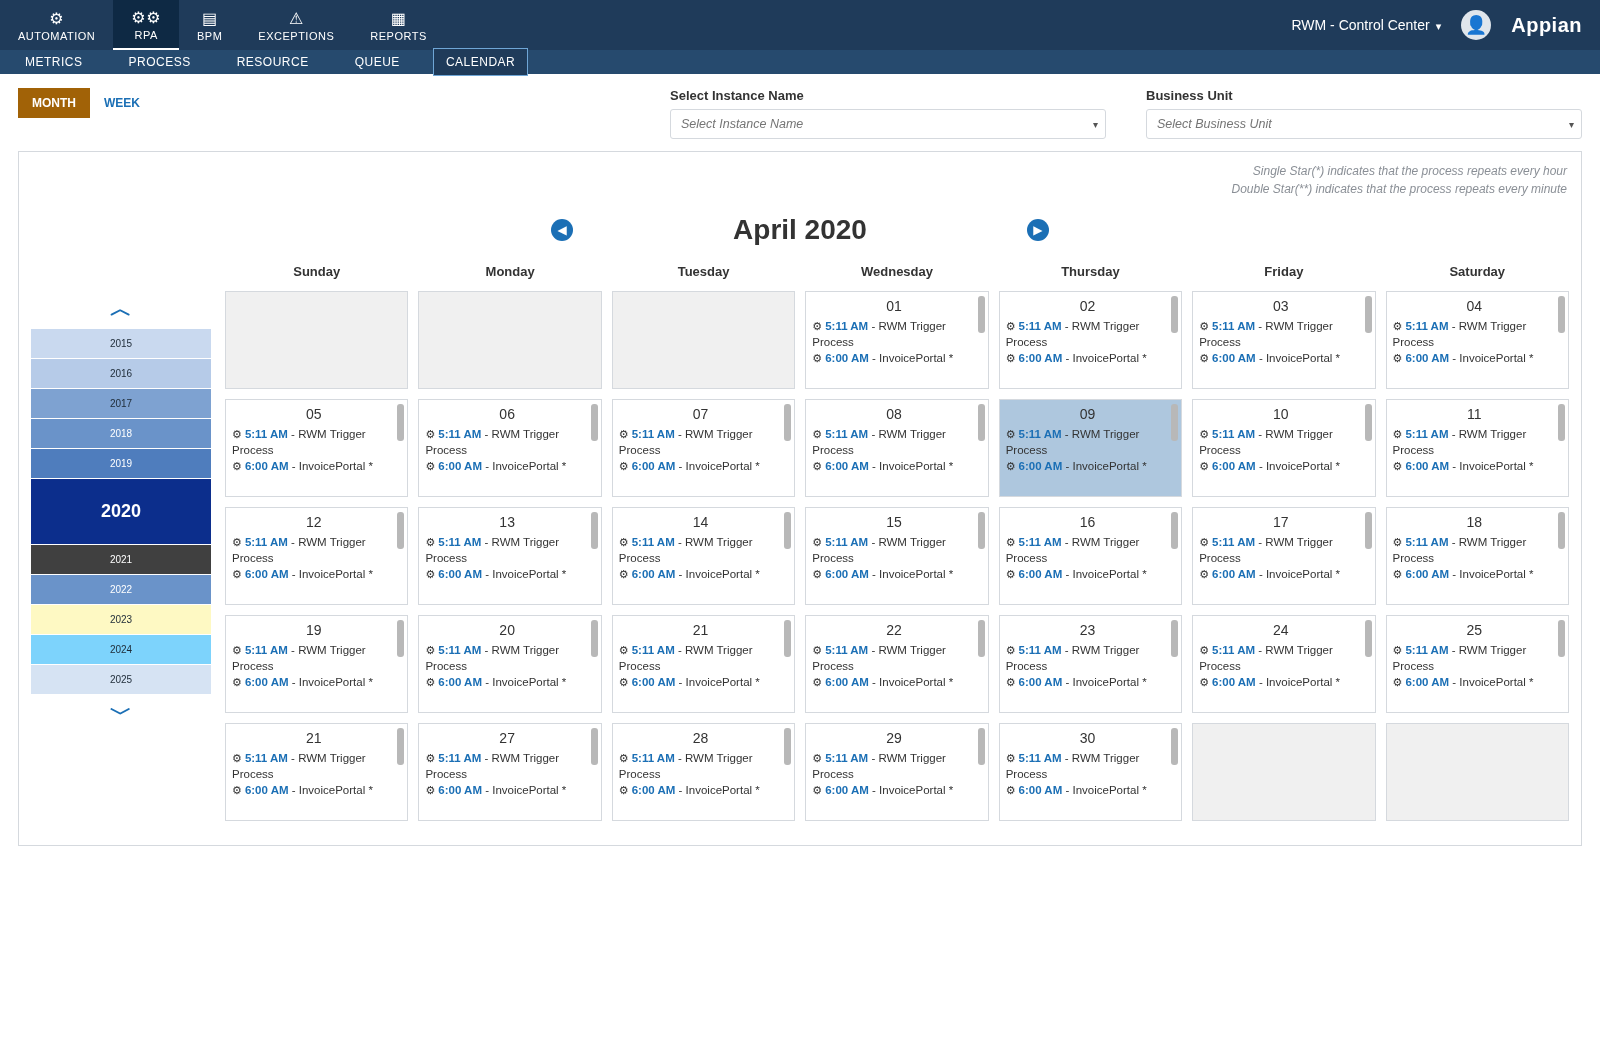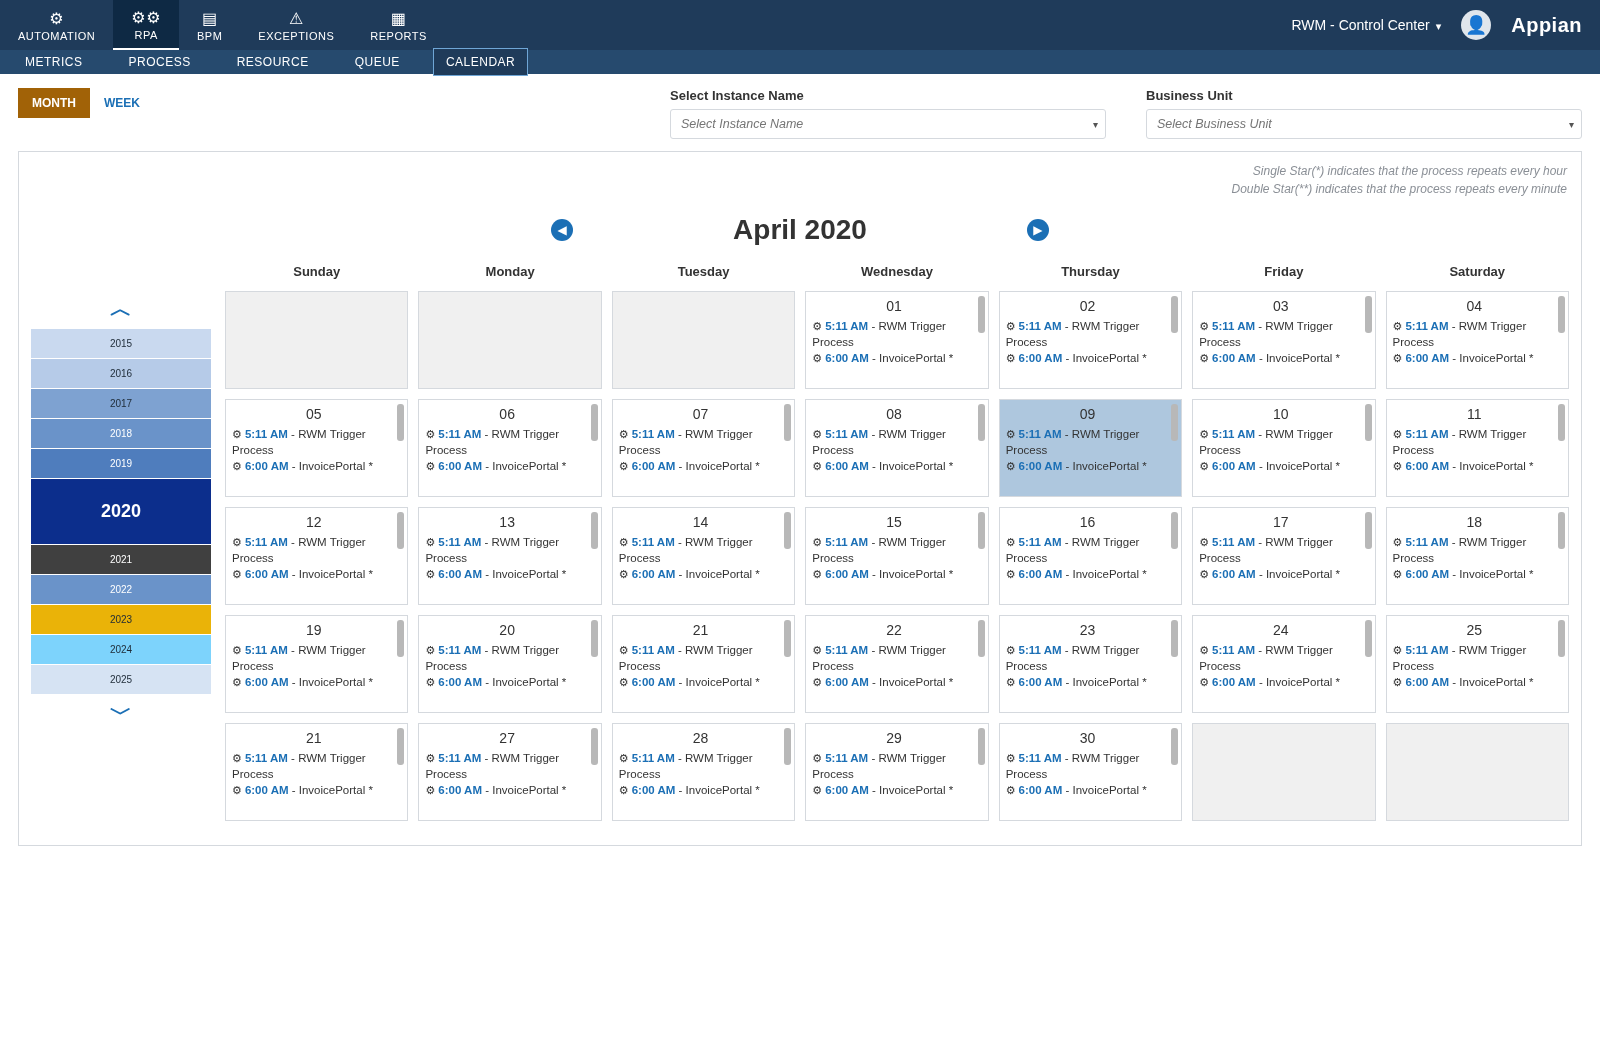--- a/index.html
+++ b/index.html
@@ -40,21 +40,21 @@
   .cal-title{font-size:28px;font-weight:700;}
   .nav-arrow{width:22px;height:22px;border-radius:50%;background:#1b6fb5;color:#fff;display:inline-flex;align-items:center;justify-content:center;font-size:12px;cursor:pointer;}
 
   .cal-body{display:flex;gap:14px;padding:0 12px 14px;align-items:flex-start;}
   .year-picker{width:180px;display:flex;flex-direction:column;align-items:stretch;gap:1px;padding-top:30px;}
   .year-picker .yp-arrow{color:#1b6fb5;font-size:22px;text-align:center;cursor:pointer;padding:4px 0;font-weight:700;}
   .year-item{text-align:center;padding:9px 16px;font-size:10px;color:#1d2a36;cursor:pointer;}
   .year-current{font-size:18px;font-weight:700;color:#fff;background:#0c2e8c;padding:22px 0;}
   .y15{background:#c9d9ef;} .y16{background:#b6cbe8;} .y17{background:#7ea2d1;} .y18{background:#6a93c9;color:#fff;}
   .y19{background:#4f7dbd;color:#fff;} .y21{background:#404040;color:#fff;} .y22{background:#6a93c9;color:#fff;}
-  .y23{background:#eab308;} .y24{background:#7dd3fc;} .y25{background:#d6e3f3;text-align:center;}
+  .y23{background:#fef9c3;} .y24{background:#7dd3fc;} .y25{background:#d6e3f3;text-align:center;}
 
   .grid-wrap{flex:1;}
   .weekday-row{display:grid;grid-template-columns:repeat(7,1fr);gap:10px;margin-bottom:8px;}
   .weekday{font-weight:700;text-align:center;font-size:13px;padding:4px 0;}
   .week-row{display:grid;grid-template-columns:repeat(7,1fr);gap:10px;margin-bottom:10px;}
   .day-cell{border:1px solid #d5d9de;height:98px;position:relative;padding:6px 12px 6px 6px;overflow:hidden;background:#fff;font-size:11.5px;}
   .day-cell.blank{background:#f0f0f0;}
   .day-cell.highlight{background:#aec7de;}
   .day-num{font-weight:400;text-align:center;font-size:14px;margin-bottom:5px;}
   .day-cell .scrollbar{position:absolute;top:4px;right:3px;bottom:4px;width:7px;border-radius:3px;display:flex;flex-direction:column;}

